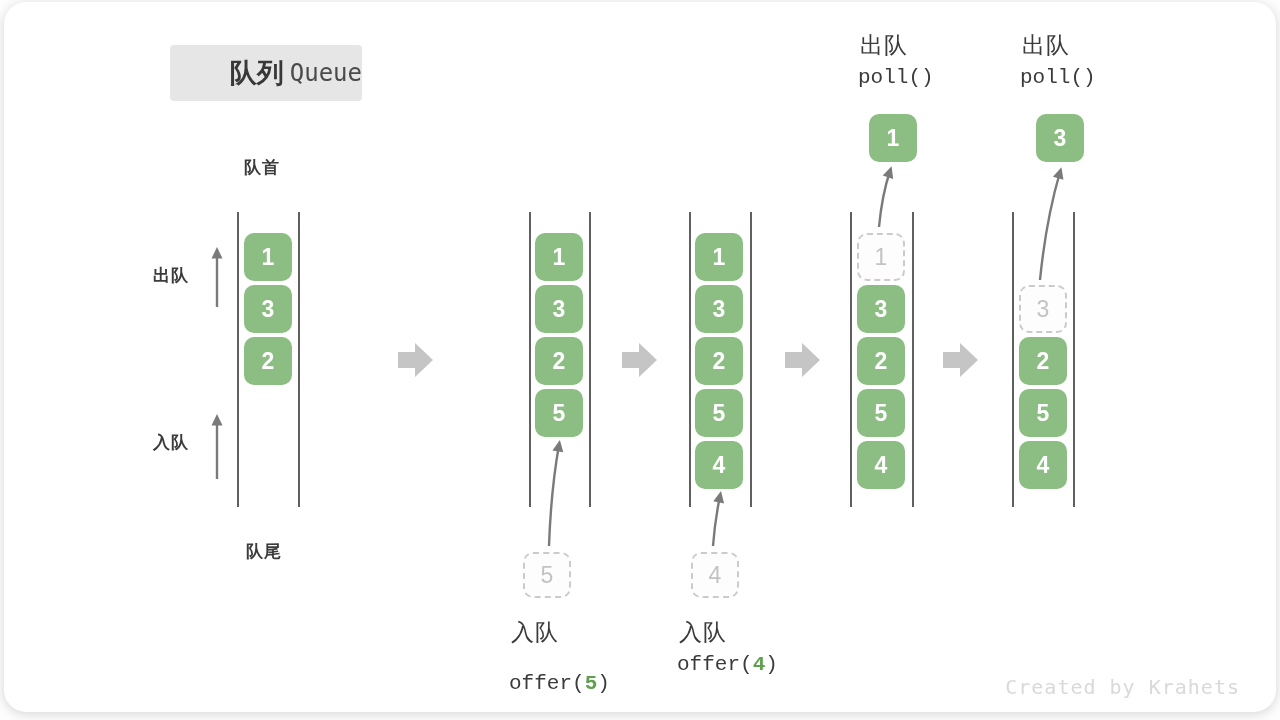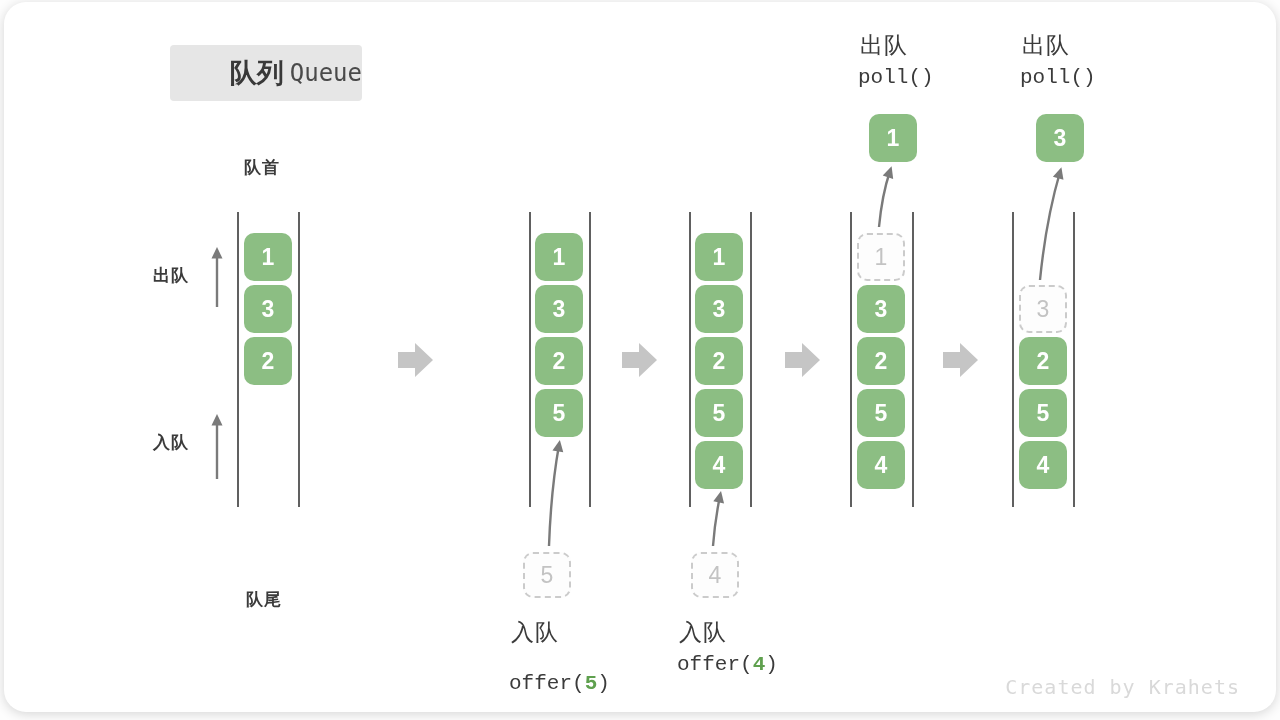--- a/index.html
+++ b/index.html
@@ -42,21 +42,21 @@
 
 <div class="canvas">
   <div class="card"></div>
 
   <div class="title-box">
     <span class="title-zh">队列</span>
     <span class="title-en">Queue</span>
   </div>
 
   <div class="cjk-label" style="left:244px;top:156px;">队首</div>
-  <div class="cjk-label" style="left:246px;top:540px;margin-top:48px;">队尾</div>
+  <div class="cjk-label" style="left:246px;top:540px;">队尾</div>
   <div class="cjk-label" style="left:153px;top:264px;">出队</div>
   <div class="cjk-label" style="left:153px;top:431px;">入队</div>
 
   <svg class="arrows" viewBox="0 0 1280 720">
     <defs>
       <marker id="ah" markerUnits="userSpaceOnUse" markerWidth="13" markerHeight="13" refX="7" refY="6.5" orient="auto">
         <path d="M0.5,1 L12,6.5 L0.5,12 z" fill="#7A7A7A"></path>
       </marker>
     </defs>
 

